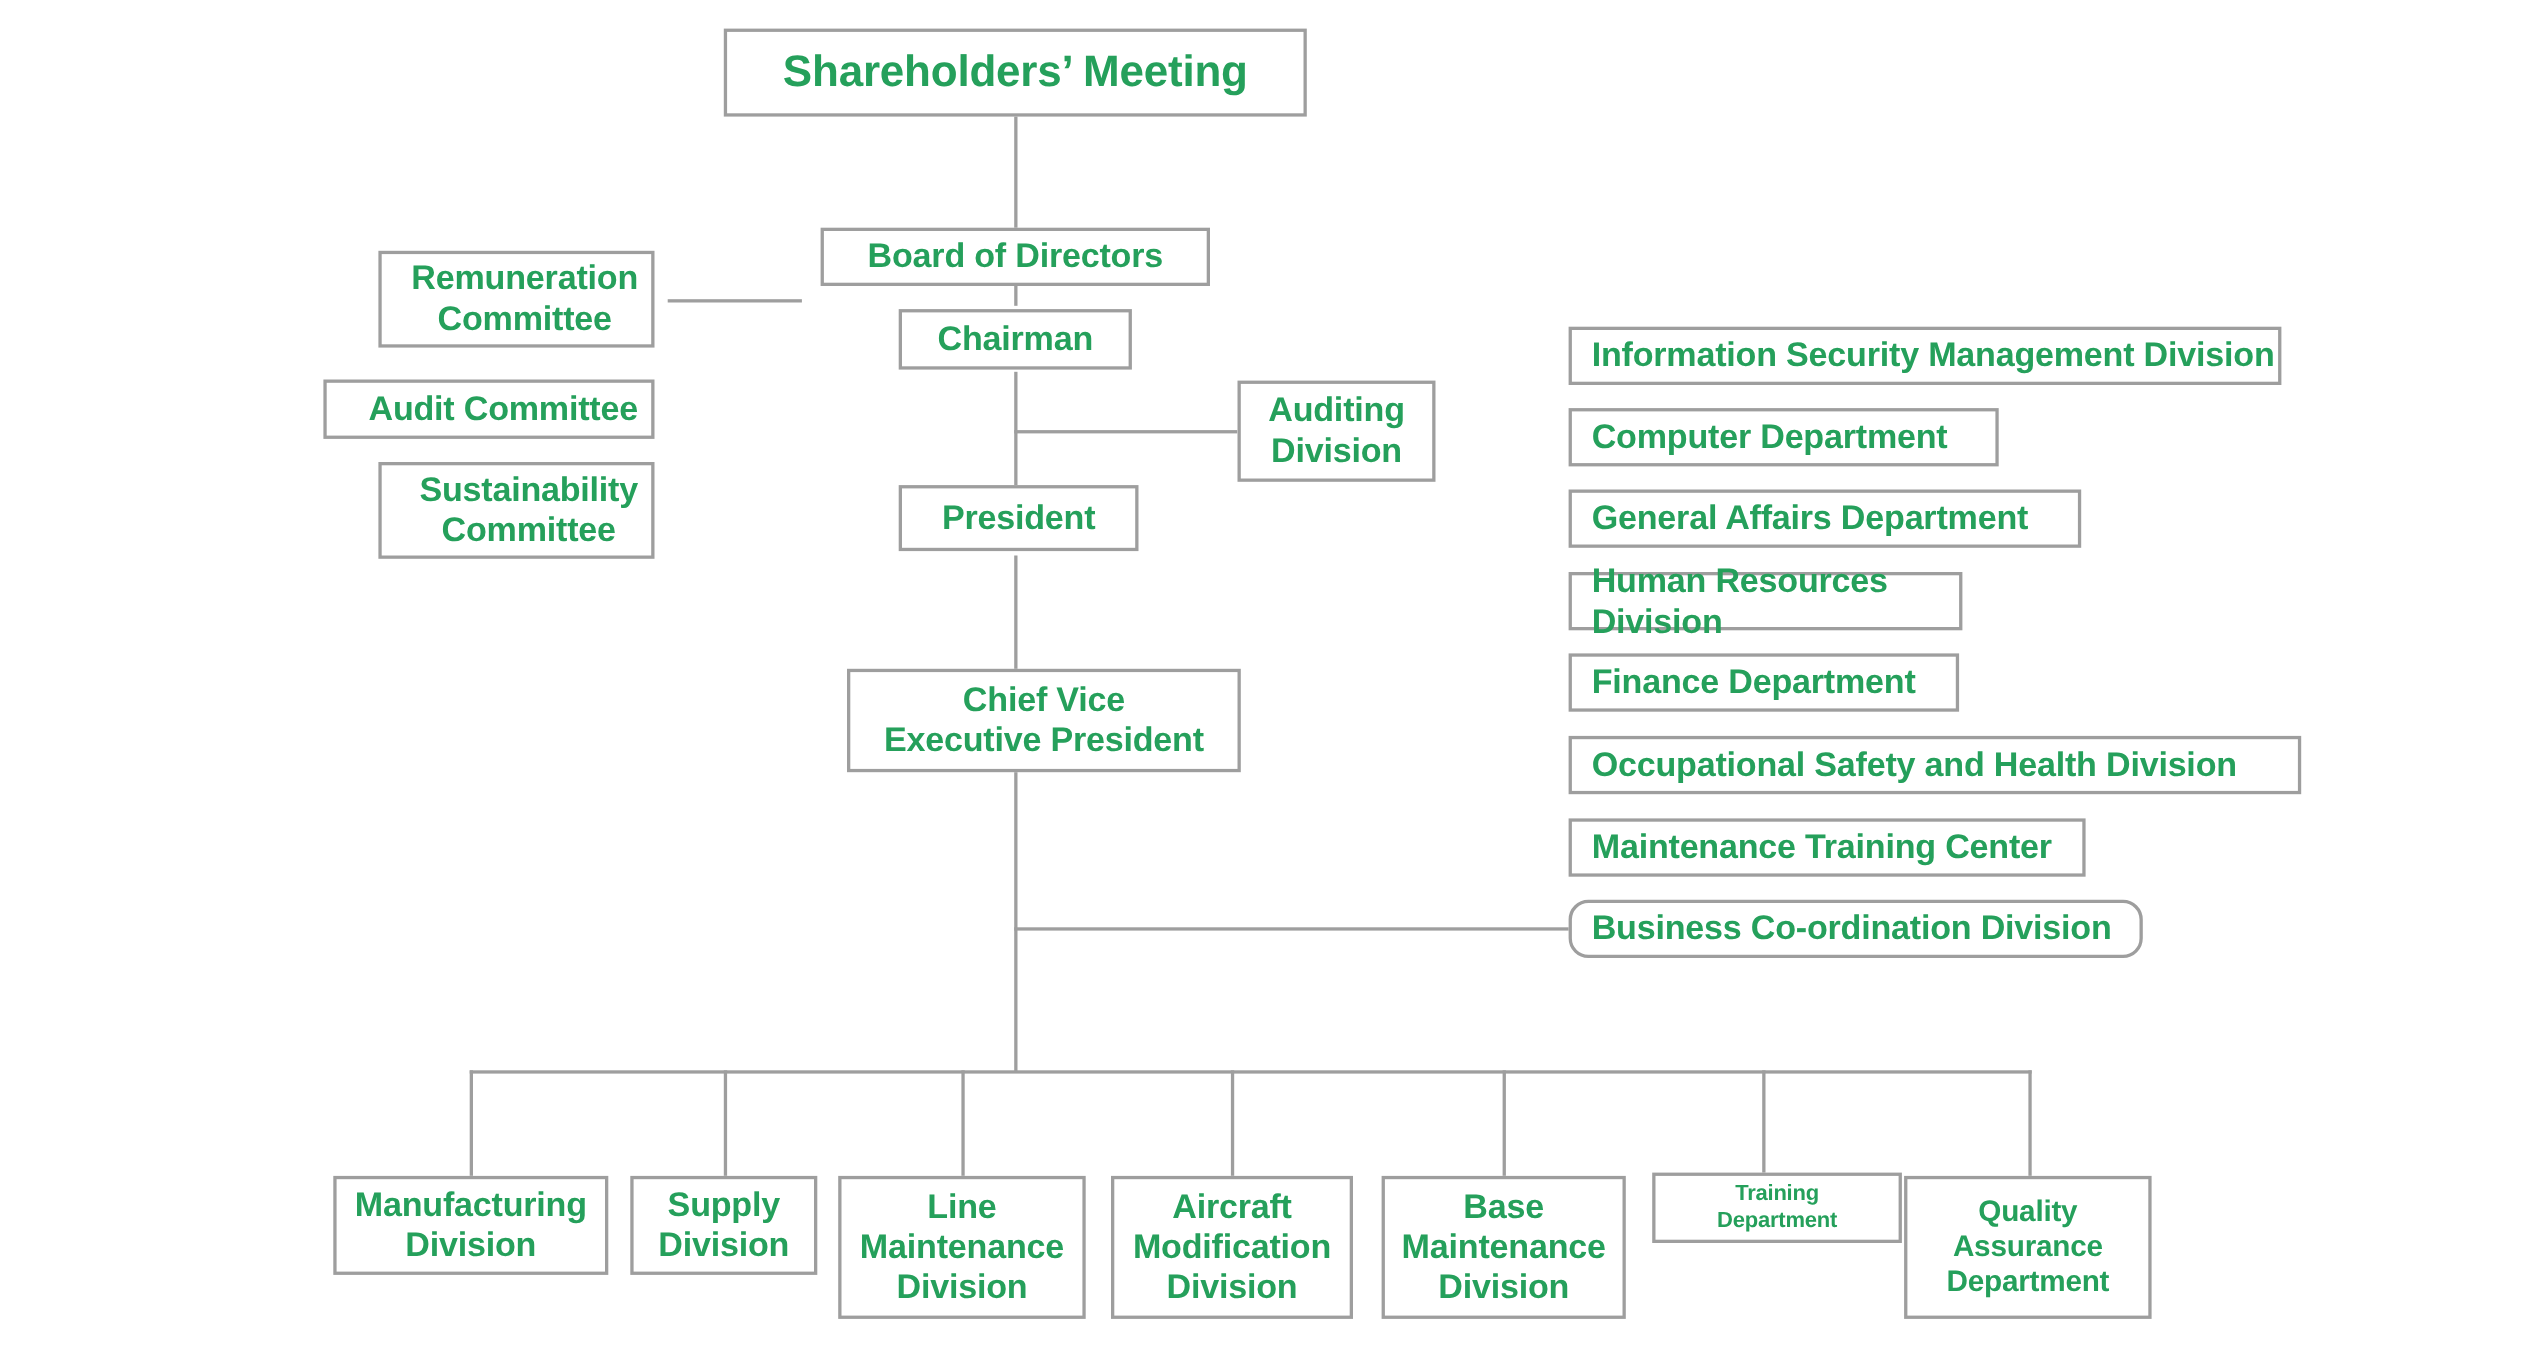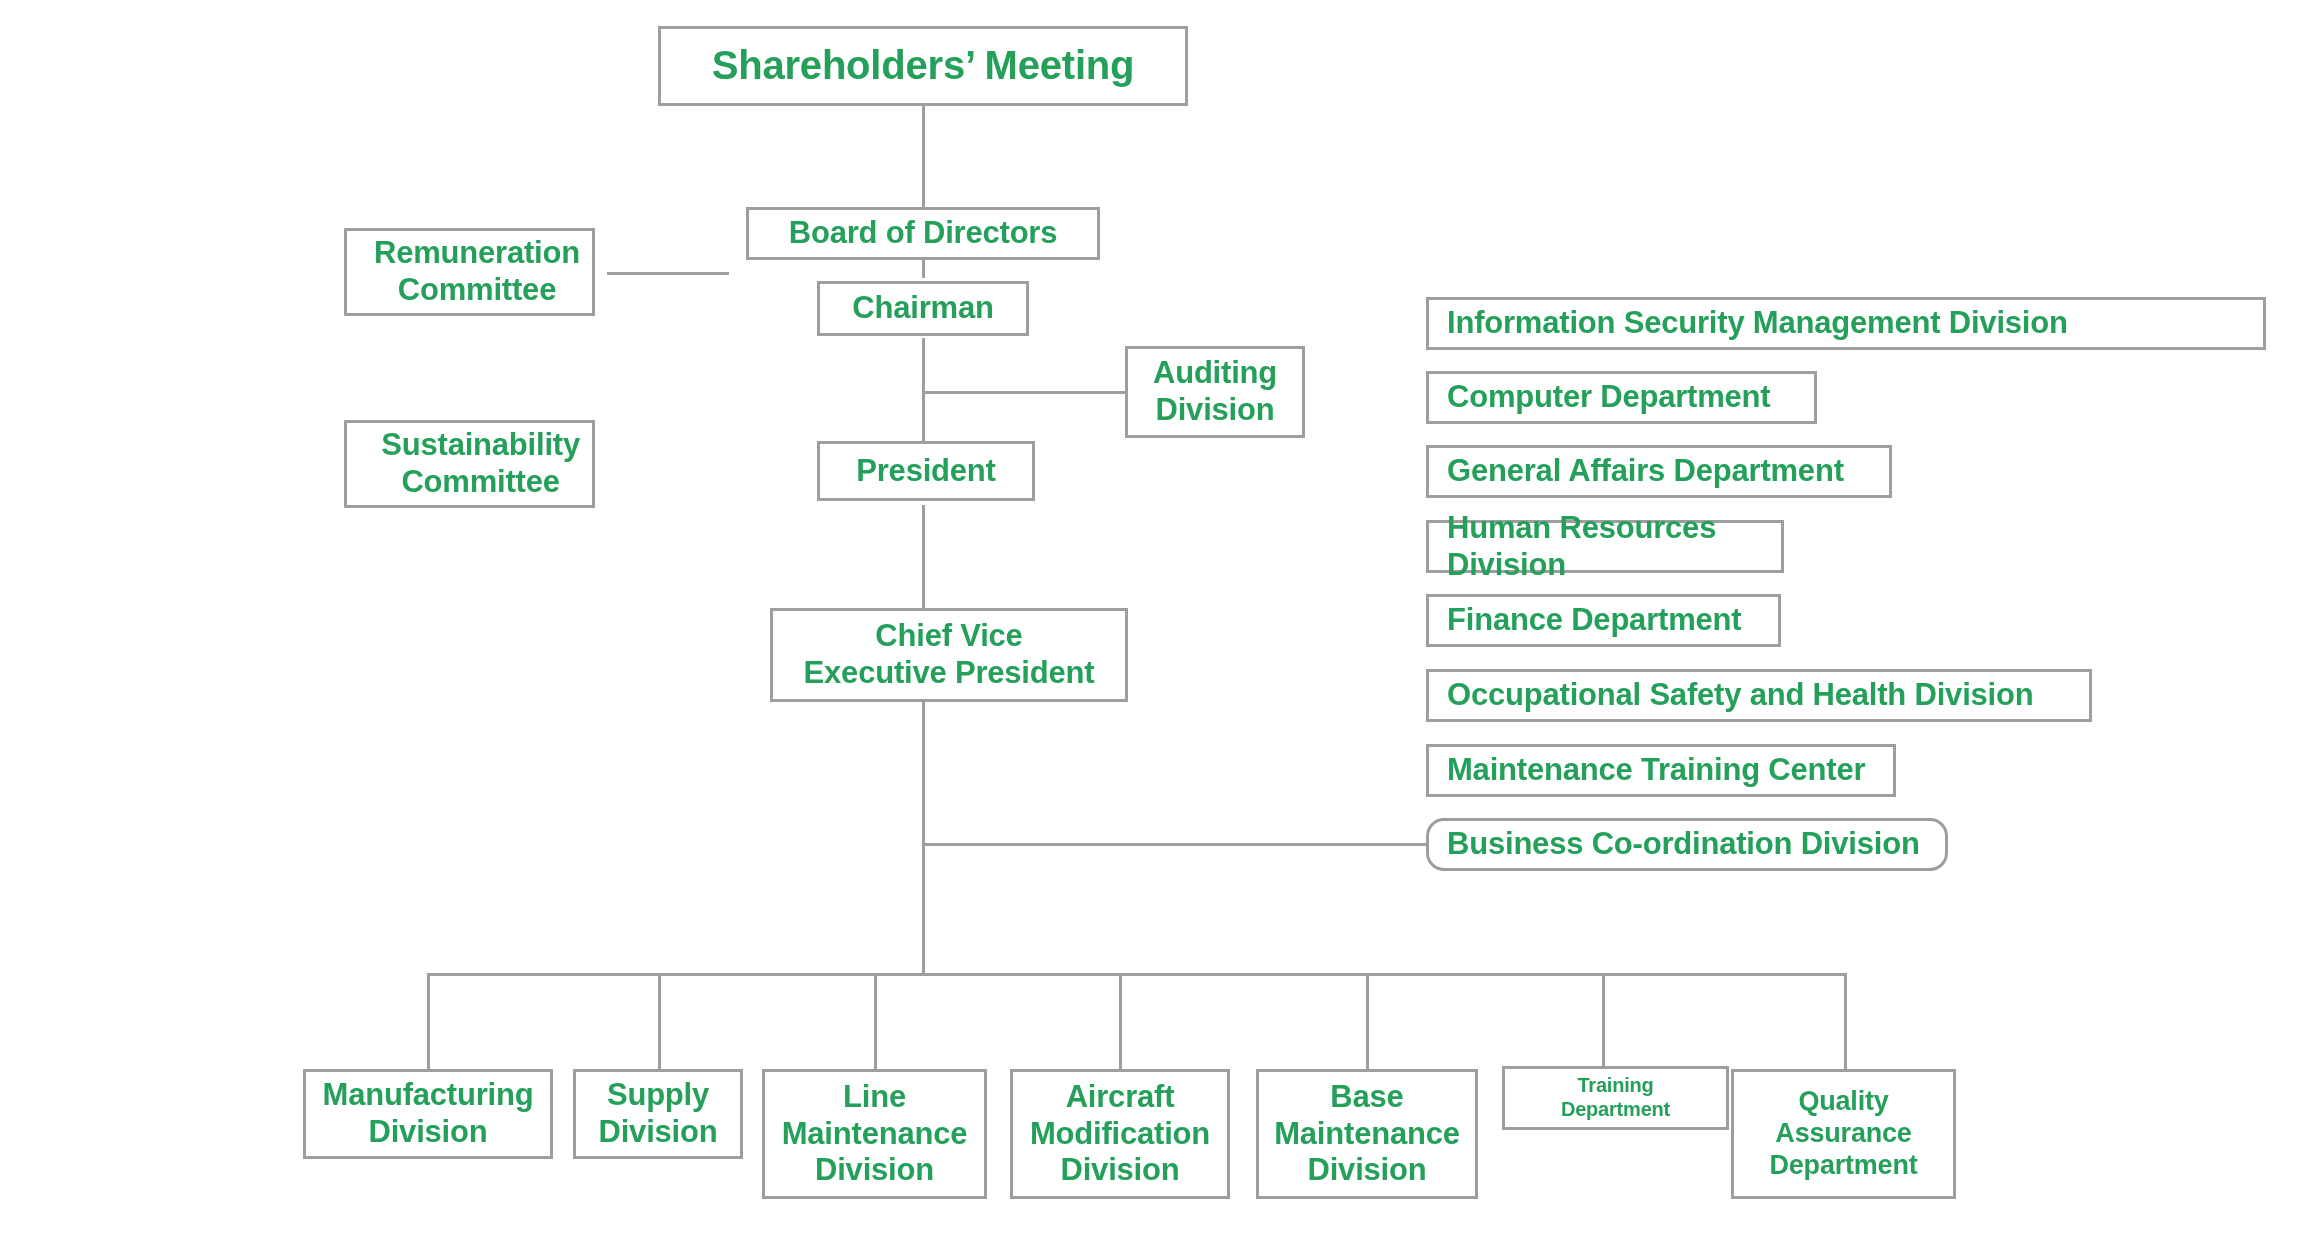--- a/index.html
+++ b/index.html
@@ -95,25 +95,26 @@
 
   <div class="node" style="left:746px; top:608px; width:358px; height:94px; font-size:31px;margin-left:24px;">Chief Vice
 Executive  President</div>
 
   <div class="node" style="left:1125px; top:346px; width:180px; height:92px; font-size:31px;">Auditing
 Division</div>
 
   <div class="node align-right" style="left:344px; top:228px; width:251px; height:88px; font-size:31px;">Remuneration
 Committee</div>
 
+  <div class="node align-right" style="left:294px; top:345px; width:301px; height:54px; font-size:31px;">Audit Committee</div>
 
   <div class="node align-right" style="left:344px; top:420px; width:251px; height:88px; font-size:31px;">Sustainability
 Committee</div>
 
-  <div class="node align-left" style="left:1426px; top:297px; width:840px; height:53px; font-size:31px;text-align:center;">Information Security Management Division</div>
+  <div class="node align-left" style="left:1426px; top:297px; width:648px; height:53px; font-size:31px;text-align:center;">Information Security Management Division</div>
 
   <div class="node align-left" style="left:1426px; top:371px; width:391px; height:53px; font-size:31px;">Computer Department</div>
 
   <div class="node align-left" style="left:1426px; top:445px; width:466px; height:53px; font-size:31px;">General Affairs Department</div>
 
   <div class="node align-left" style="left:1426px; top:520px; width:358px; height:53px; font-size:31px;">Human Resources Division</div>
 
   <div class="node align-left" style="left:1426px; top:594px; width:355px; height:53px; font-size:31px;">Finance Department</div>
 
   <div class="node align-left" style="left:1426px; top:669px; width:666px; height:53px; font-size:31px;">Occupational Safety and Health Division</div>

